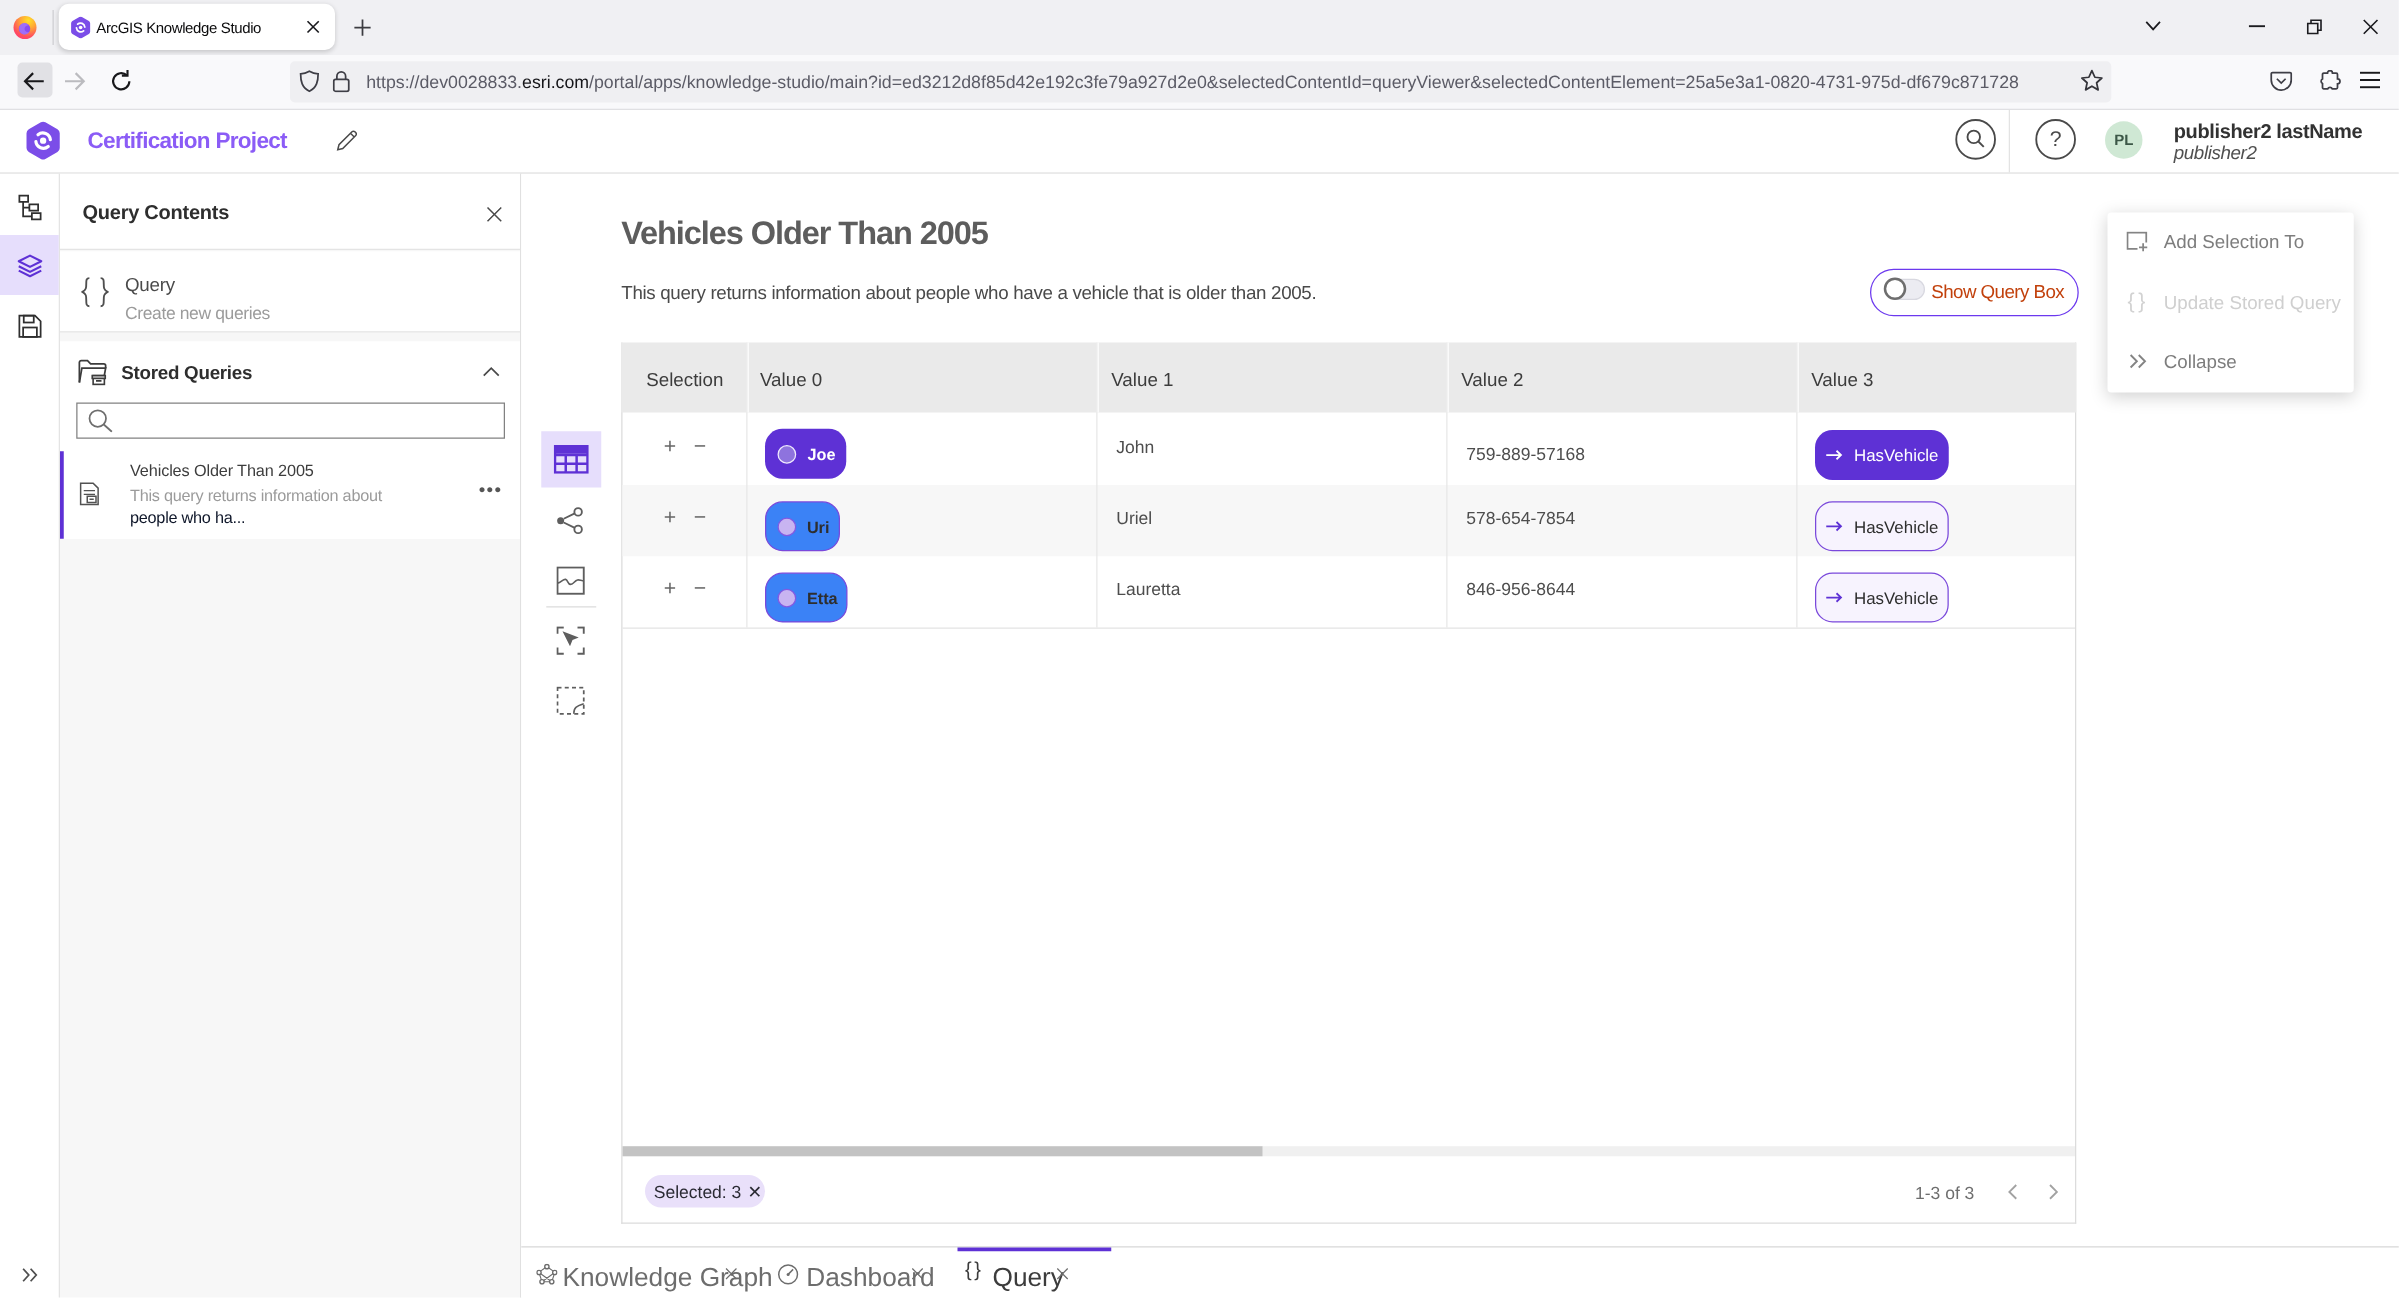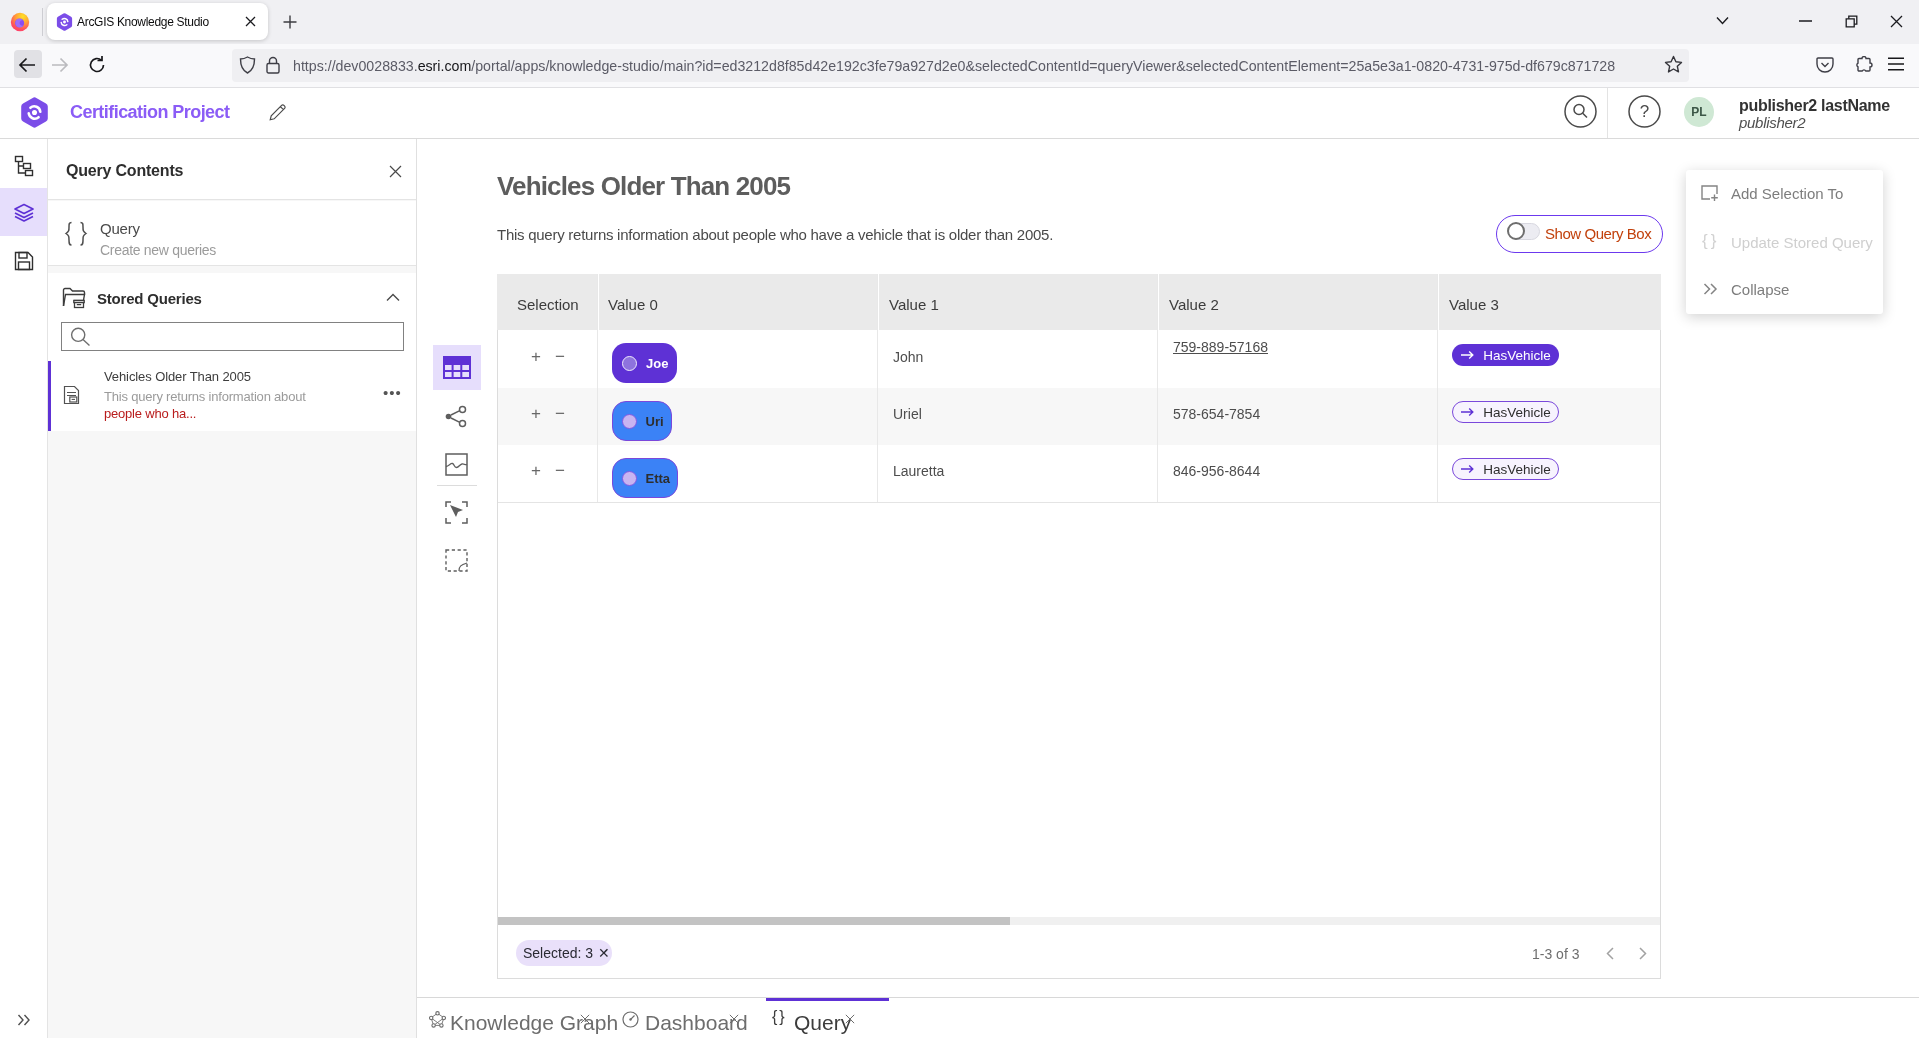--- a/index.html
+++ b/index.html
@@ -37,21 +37,21 @@
   #pHeadTitle { left:66px; top:162px; font-size:16px; font-weight:bold; color:#2e2e2e; letter-spacing:-0.2px; }
   #pQuery { left:48px; top:201px; width:368px; height:65px; background:#fff; border-bottom:1px solid #e4e4e4; }
   #pQueryTitle { left:100px; top:220px; font-size:15px; color:#4a4a4a; letter-spacing:-0.2px; }
   #pQuerySub { left:100px; top:242px; font-size:14px; color:#9b9b9b; letter-spacing:-0.3px; }
   #pStored { left:48px; top:273px; width:368px; height:158px; background:#fff; }
   #pStoredTitle { left:97px; top:290px; font-size:15px; font-weight:bold; color:#2e2e2e; letter-spacing:-0.2px; }
   #pSearch { left:61px; top:322px; width:343px; height:29px; background:#fff; border:1px solid #818181; }
   #pItem { left:48px; top:361px; width:368px; height:70px; background:#fff; border-left:3px solid #5e31d5; }
   #pItemTitle { left:104px; top:369px; font-size:13px; color:#3d3d3d; letter-spacing:-0.1px; }
   #pItemD1 { left:104px; top:389px; font-size:13px; color:#9b9b9b; letter-spacing:-0.2px; }
-  #pItemD2 { left:104px; top:406px; font-size:13px; color:#b91c1c; letter-spacing:-0.2px; }
+  #pItemD2 { left:104px; top:406px; font-size:13px; color:#0f172a; letter-spacing:-0.2px; }
   #pItemDots { left:383px; top:384px; font-size:15px; color:#555; letter-spacing:1px; }
 
   
   #main { left:417px; top:139px; width:1502px; height:899px; background:#fff; }
   #tbsel { left:433px; top:345px; width:48px; height:45px; background:#e6defc; }
   #tbdivider { left:437px; top:485px; width:40px; height:1px; background:#dcdcdc; }
   #h1 { left:497px; top:171px; font-size:26px; font-weight:bold; color:#5d5d5d; letter-spacing:-0.85px; }
   #desc { left:497px; top:226px; font-size:15px; color:#4a4a4a; letter-spacing:-0.26px; }
   #toggle { left:1496px; top:215px; width:167px; height:38px; border:1px solid #6c39ee; border-radius:19px; background:#fff; }
   #togtrack { left:1509px; top:223px; width:31px; height:17px; background:#ececf2; border:1px solid #d8d8e0; border-radius:9px; }
@@ -69,21 +69,21 @@
   .cellname { position:absolute; font-size:14px; color:#4d4d4d; }
   .pill { position:absolute; height:40px; border-radius:14px; display:flex; align-items:center; }
   .pill .dot { width:15px; height:15px; border-radius:50%; margin-left:10px; }
   .pill .ptxt { font-size:13px; font-weight:bold; margin-left:9px; }
   .pfill { background:#5e31d5; }
   .pfill .dot { background:#8e73de; border:1.5px solid #efeafd; }
   .pfill .ptxt { color:#fff; }
   .pout { background:#3b82f6; border:1.5px solid #7a48db; }
   .pout .dot { background:#c8b4f1; border:1.5px solid #8259e2; margin-left:8.5px; }
   .pout .ptxt { color:#2e2e2e; font-weight:bold; }
-  .hv { position:absolute; width:107px; height:22px; border-radius:14px; display:flex; align-items:center; justify-content:center; font-size:13.5px; }
+  .hv { position:absolute; width:107px; height:40px; border-radius:14px; display:flex; align-items:center; justify-content:center; font-size:13.5px; }
   .hvfill { background:#5e31d5; color:#fff; }
   .hvout { background:#f7f3fe; border:1.5px solid #7a48db; color:#2e2e2e; }
 
   
   #sbtrack { left:498px; top:917px; width:1162px; height:8px; background:#f0f0f0; }
   #sbthumb { left:498px; top:917px; width:512px; height:8px; background:#c3c3c3; }
   #chip { left:516px; top:940px; width:96px; height:26px; background:#e9e0fa; border-radius:13px; font-size:14px; color:#2a2a33; padding-left:7px; line-height:26px; white-space:nowrap; }
   #pager { left:1532px; top:946px; font-size:14px; color:#6e6e6e; }
 
   
@@ -160,21 +160,21 @@
 <div class="vline" style="left:1157px;"></div>
 <div class="vline" style="left:1437px;"></div>
 
 <div class="plus" style="left:531px; top:347px;">+</div>
 <div class="plus" style="left:555px; top:347px;">−</div>
 <div class="pill pfill" style="left:612px; top:343px; width:65px;">
     <span class="dot"></span>
     <span class="ptxt">Joe</span>
   </div>
 <div class="cellname" style="left:893px; top:349px;">John</div>
-<div class="cellname" style="left:1173px; top:339px;text-decoration:underline;">759-889-57168</div>
+<div class="cellname" style="left:1173px; top:355px;">759-889-57168</div>
 <div class="hv hvfill" style="left:1452px; top:344px;"><svg style="margin-right:8px;" width="15" height="10" viewBox="0 0 15 10">
       <path d="M1 5 H13 M9.2 1.6 L12.8 5 L9.2 8.4" stroke="#fff" stroke-width="1.4" fill="none"></path>
     </svg>HasVehicle</div>
 
 <div class="plus" style="left:531px; top:404px;">+</div>
 <div class="plus" style="left:555px; top:404px;">−</div>
 <div class="pill pout" style="left:612px; top:401px; width:60px;">
     <span class="dot"></span>
     <span class="ptxt">Uri</span>
   </div>

